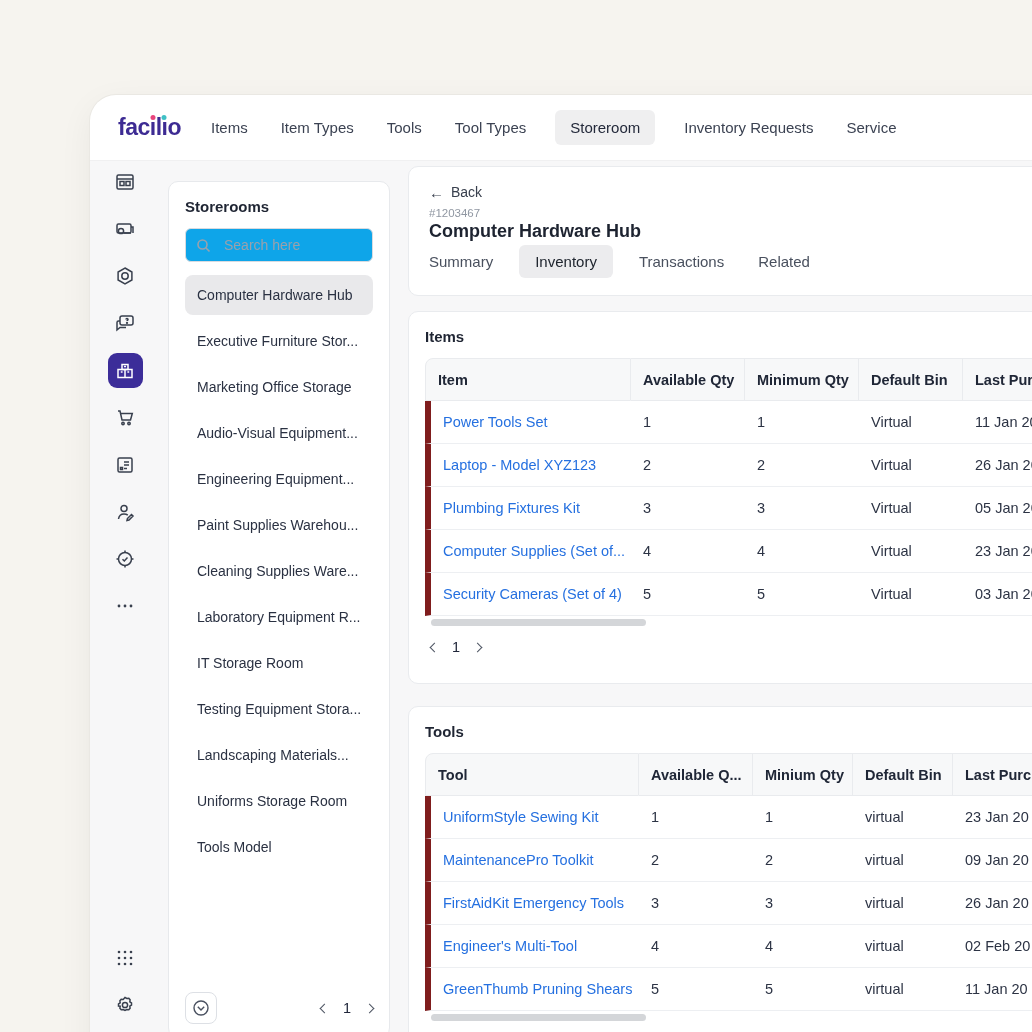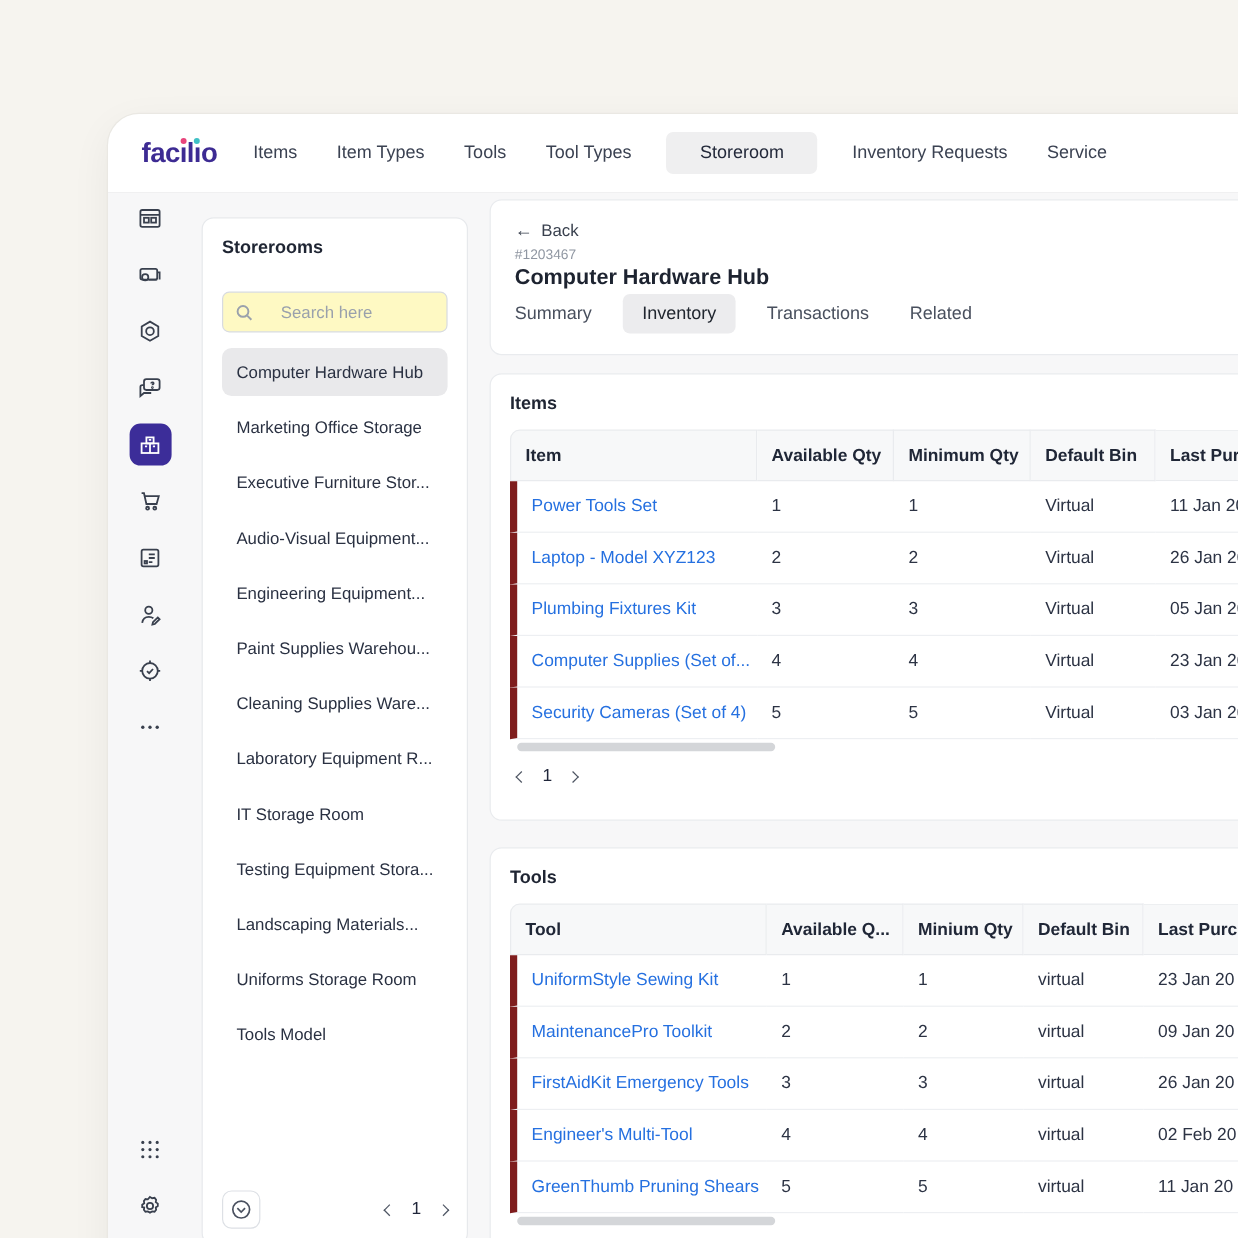--- a/index.html
+++ b/index.html
@@ -20,35 +20,35 @@
   }
   
   .topnav { height: 65px; display: flex; align-items: center; padding-left: 28px; }
   .logo { display: flex; align-items: baseline; font-weight: 800; font-size: 23px; color: #3d2b93; letter-spacing: -0.5px; margin-right: 30px; cursor: pointer; }
   .logo .idot { position: relative; }
   .logo .idot::before { content:""; position: absolute; top: 1px; left: 50%; transform: translateX(-50%); width: 5px; height: 5px; border-radius: 50%; }
   .logo .idot.pink::before { background: #e8457c; }
   .logo .idot.teal::before { background: #3fc0c5; }
   .navitems { display: flex; align-items: center; gap: 33px; list-style: none; }
   .navitems li { font-size: 15px; color: #3b4252; cursor: pointer; white-space: nowrap; }
-  .navitems li.active { background: #efeff0; border-radius: 6px; padding: 9px 28px; margin: -9px -4px; color: #23293a; }
+  .navitems li.active { background: #efeff0; border-radius: 6px; padding: 9px 15px; margin: -9px -4px; color: #23293a; }
   
   .content { position: absolute; top: 65px; left: 0; right: 0; bottom: 0; background: #f7f7f8; border-top: 1px solid #f0f0f1; border-radius: 0 0 0 26px; }
   
   .rail { position: absolute; left: 0; top: 0; bottom: 0; width: 70px; display: flex; flex-direction: column; align-items: center; padding-top: 9px; gap: 23px; }
   .slot { height: 24px; width: 34px; display: flex; align-items: center; justify-content: center; cursor: pointer; }
   .slot svg { stroke: #39404e; fill: none; stroke-width: 1.5; }
   .slot.sel { background: #3c2d99; width: 35px; height: 35px; border-radius: 9px; margin: -5px 0; }
   .slot.sel svg { stroke: #ffffff; }
   .rail-abs { position: absolute; left: 0; width: 70px; display: flex; justify-content: center; }
   .dots3 svg circle, .grid9 svg circle { fill: #39404e; stroke: none; }
   
   .storerooms { position: absolute; left: 78px; top: 20px; width: 222px; height: 857px; background: #fff; border: 1px solid #e7e9ec; border-radius: 10px; padding: 16px; }
   .panel-title { font-size: 15px; font-weight: 700; color: #1f2533; }
-  .search { margin-top: 28px; height: 34px; border: 1px solid #d8dbe0; border-radius: 6px; display: flex; align-items: center; padding: 0 10px; gap: 23px; background: #fef9c3; }
+  .search { margin-top: 13px; height: 34px; border: 1px solid #d8dbe0; border-radius: 6px; display: flex; align-items: center; padding: 0 10px; gap: 13px; background: #0ea5e9; }
   .search svg { stroke: #9aa1ac; fill: none; stroke-width: 1.6; flex: none; }
   .search input { border: none; outline: none; flex: 1; min-width: 0; font-size: 14px; font-family: "Liberation Sans", sans-serif; color: #333; background: transparent; }
   .search input::placeholder { color: #9aa1ac; }
   .slist { list-style: none; margin-top: 13px; }
   .slist li { height: 40px; line-height: 40px; margin-bottom: 6px; padding: 0 12px; font-size: 14px; color: #2a3142; white-space: nowrap; overflow: hidden; cursor: pointer; border-radius: 8px; }
   .slist li.sel { background: #e9e9eb; }
   .panel-foot { position: absolute; left: 16px; right: 16px; bottom: 13px; display: flex; align-items: center; justify-content: space-between; }
   .collapse-btn { width: 32px; height: 32px; border: 1px solid #dde0e5; border-radius: 8px; background: #fff; display: flex; align-items: center; justify-content: center; cursor: pointer; }
   .collapse-btn svg { stroke: #4a5160; fill: none; stroke-width: 1.4; }
   .pager { display: flex; align-items: center; gap: 15px; }
@@ -210,22 +210,22 @@
       <div class="panel-title">Storerooms</div>
       <div class="search">
         <svg width="15" height="15" viewBox="0 0 15 15">
             <circle cx="6.5" cy="6.5" r="4.5"></circle>
             <line x1="10" y1="10" x2="13.5" y2="13.5"></line>
           </svg>
         <input type="text" placeholder="Search here" style="">
       </div>
       <ul class="slist">
         <li class="sel">Computer Hardware Hub</li>
+        <li>Executive Furniture Stor...</li>
         <li>Marketing Office Storage</li>
-        <li>Executive Furniture Stor...</li>
         <li>Audio-Visual Equipment...</li>
         <li>Engineering Equipment...</li>
         <li>Paint Supplies Warehou...</li>
         <li>Cleaning Supplies Ware...</li>
         <li>Laboratory Equipment R...</li>
         <li>IT Storage Room</li>
         <li>Testing Equipment Stora...</li>
         <li>Landscaping Materials...</li>
         <li>Uniforms Storage Room</li>
         <li>Tools Model</li>

